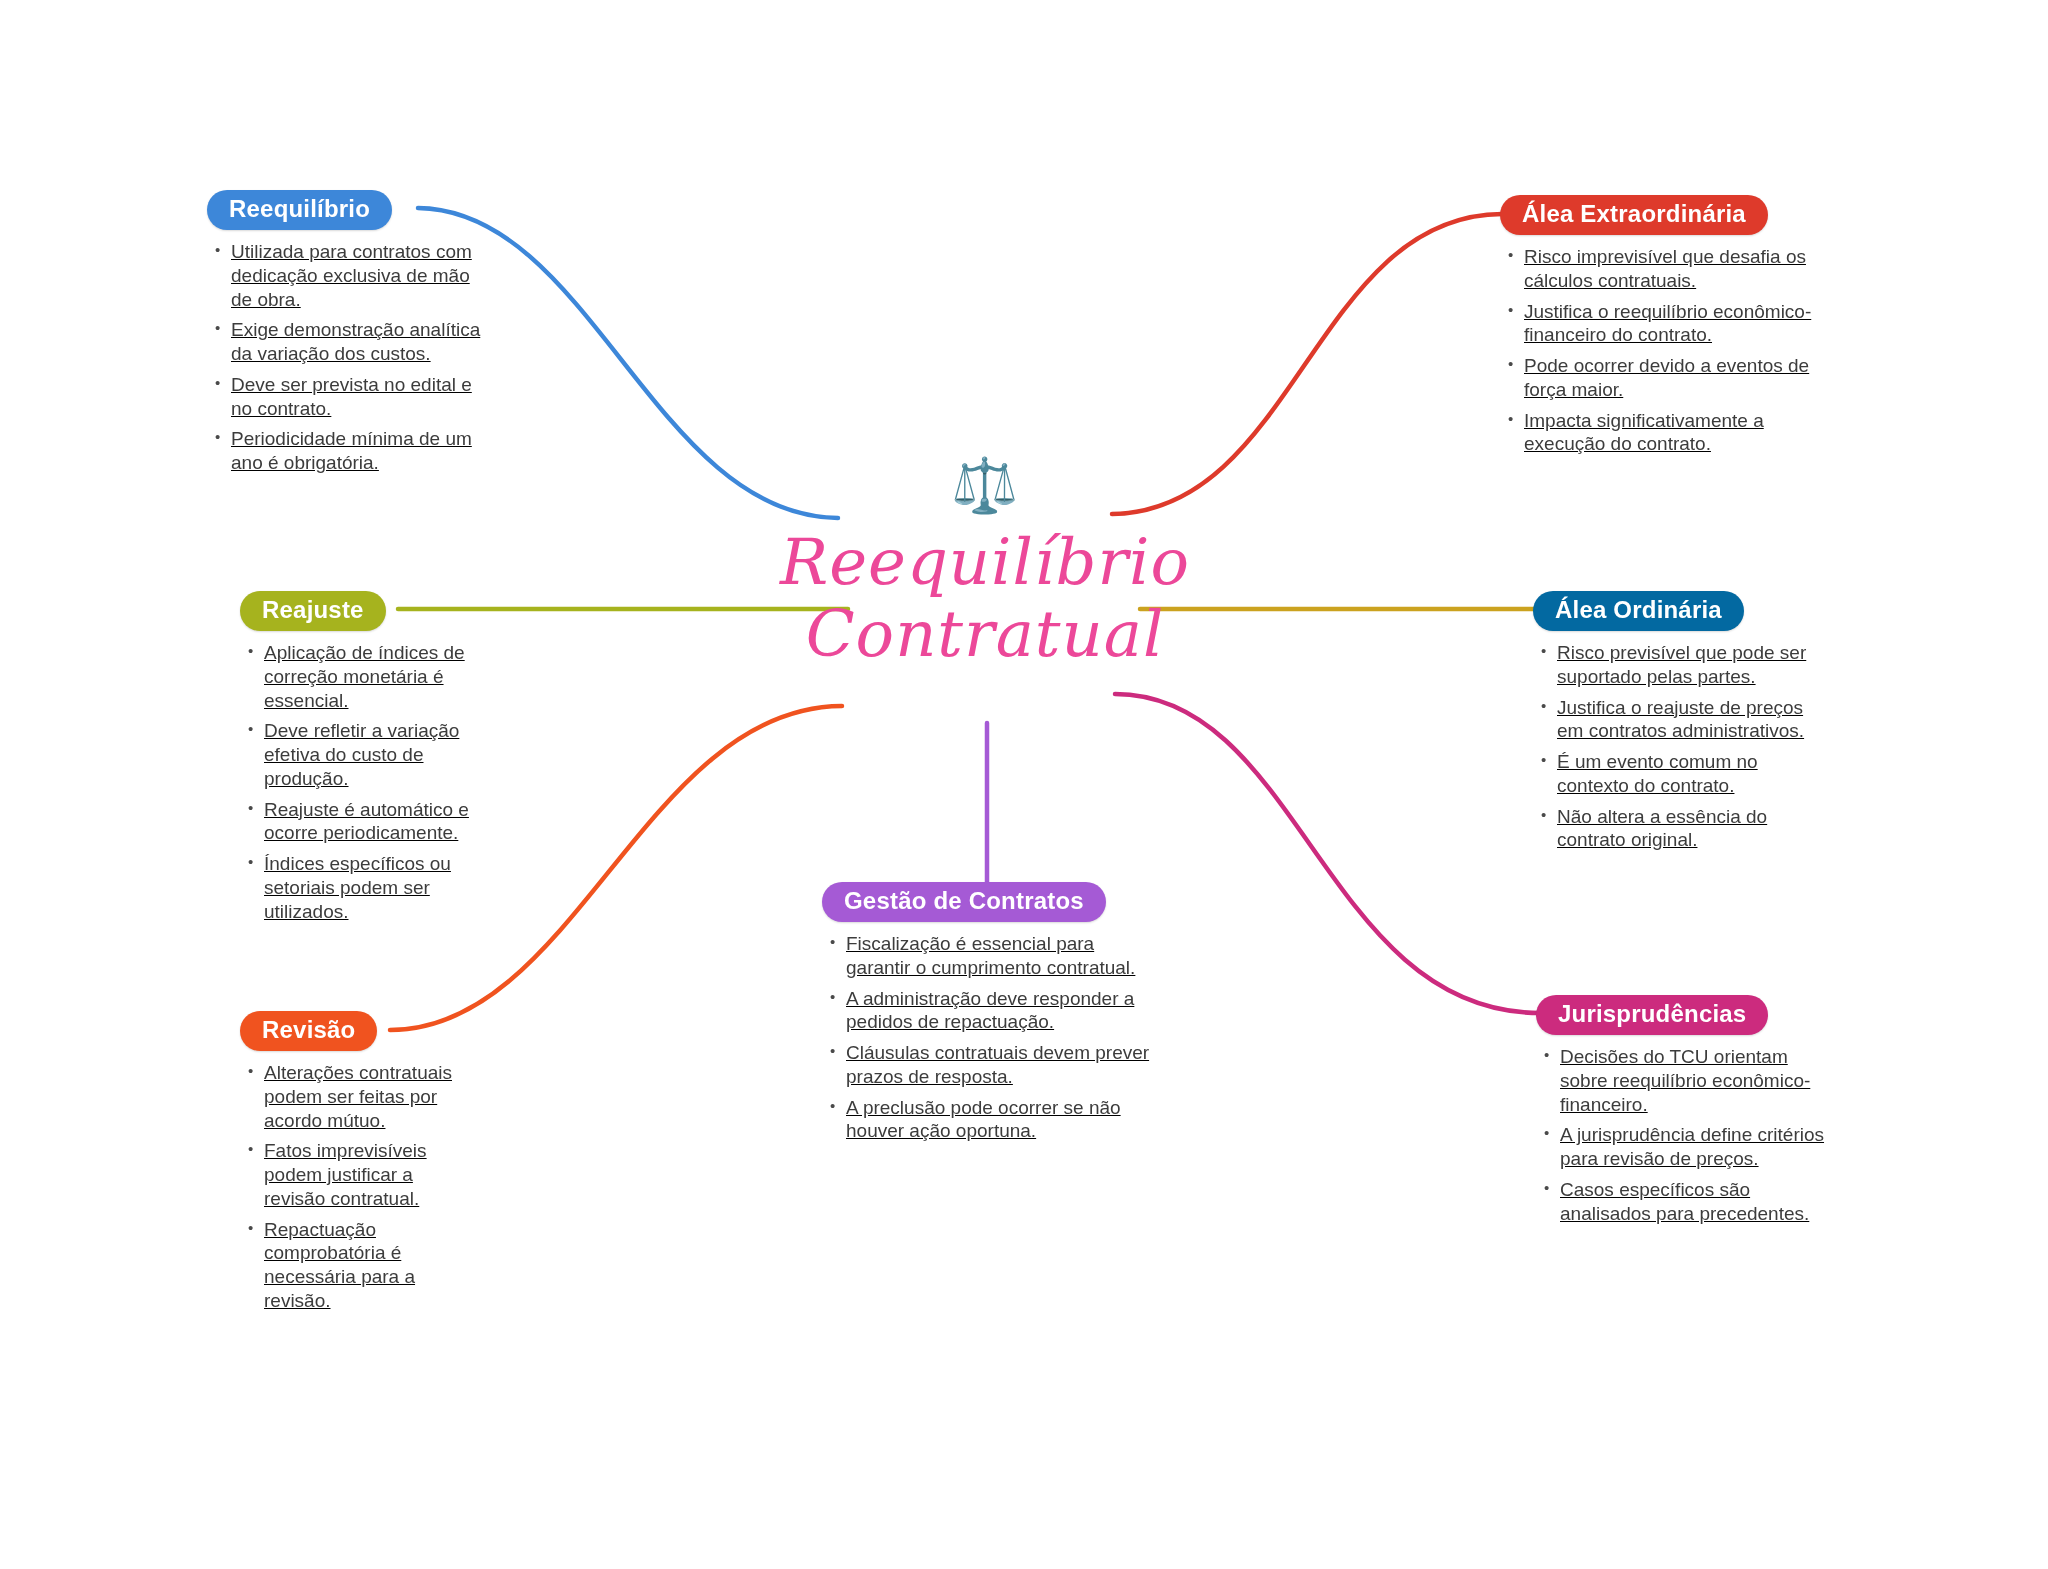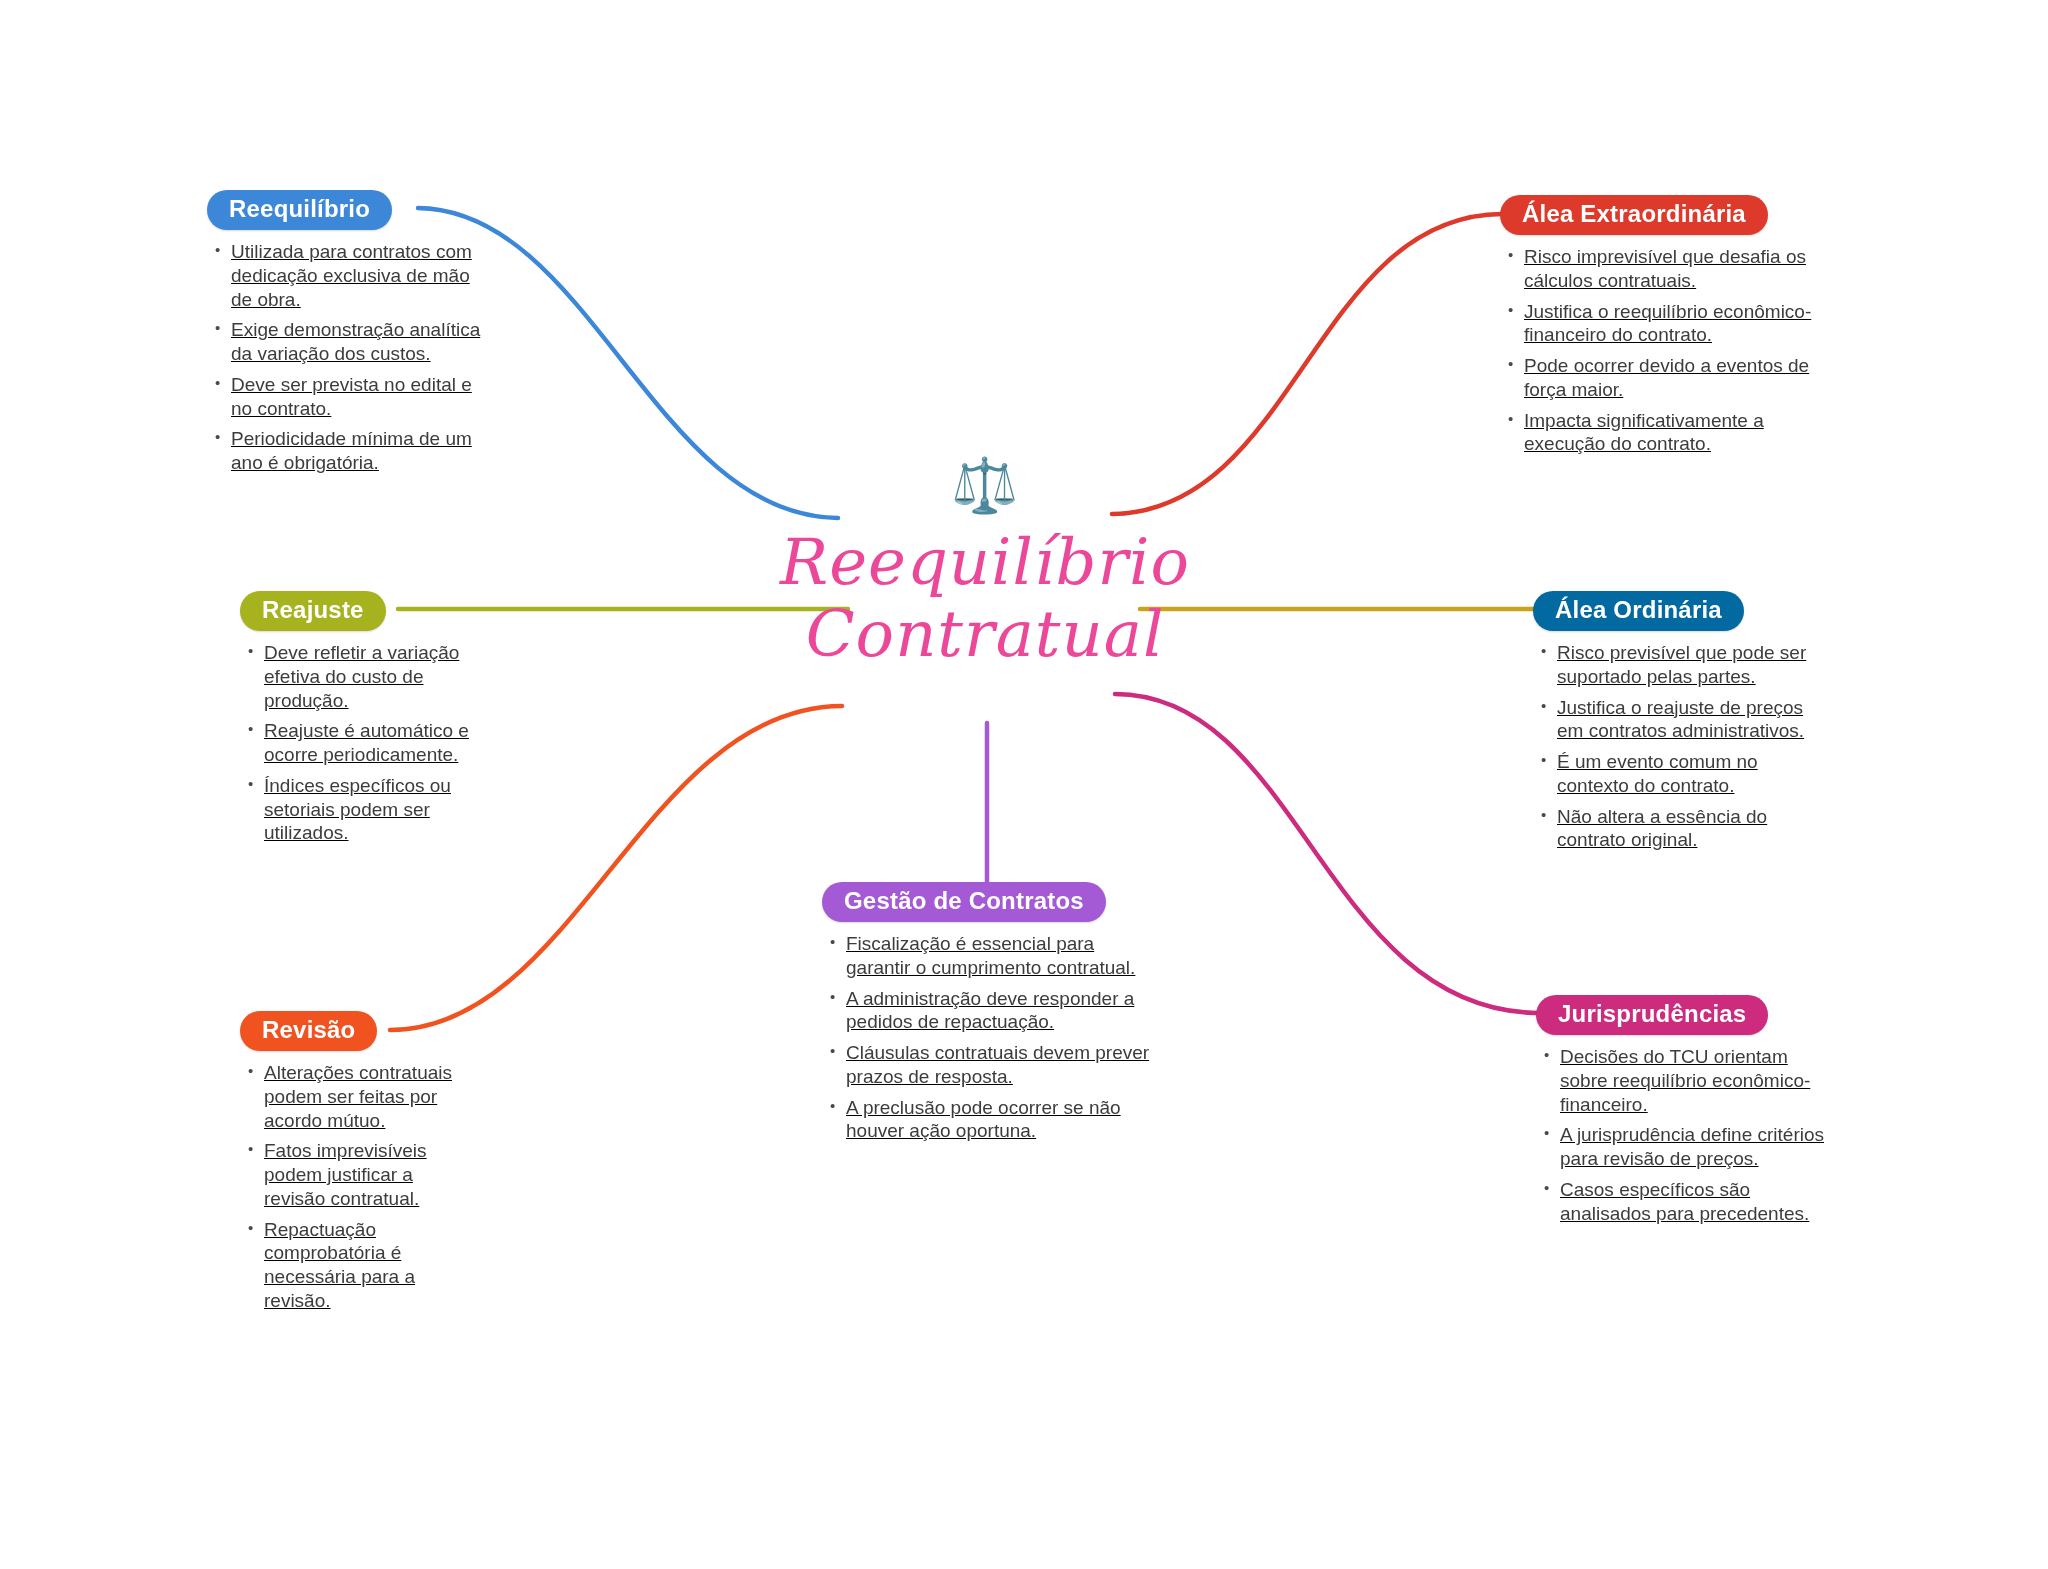--- a/index.html
+++ b/index.html
@@ -136,20 +136,21 @@
       <li>Pode ocorrer devido a eventos de força maior.</li>
       <li>Impacta significativamente a execução do contrato.</li>
     </ul>
   </section>
 
   <section class="branch" id="b-reajuste">
     <div class="pill" style="background: rgb(166, 179, 30);">
       <span>Reajuste</span>
     </div>
     <ul class="bullets">
+      <li>Aplicação de índices de correção monetária é essencial.</li>
       <li>Deve refletir a variação efetiva do custo de produção.</li>
       <li>Reajuste é automático e ocorre periodicamente.</li>
       <li>Índices específicos ou setoriais podem ser utilizados.</li>
     </ul>
   </section>
 
   <section class="branch" id="b-alea-ordinaria">
     <div class="pill" style="background: #0369a1;">
       <span>Álea Ordinária</span>
     </div>

